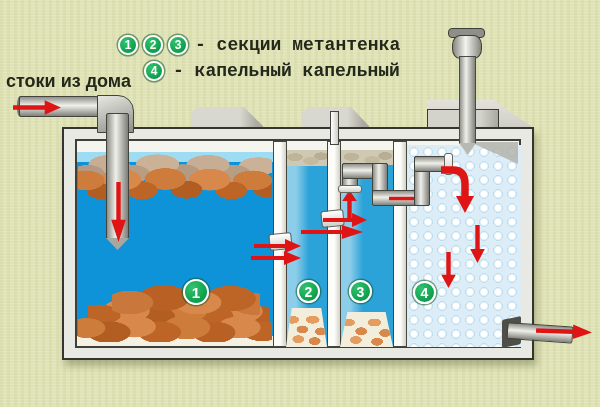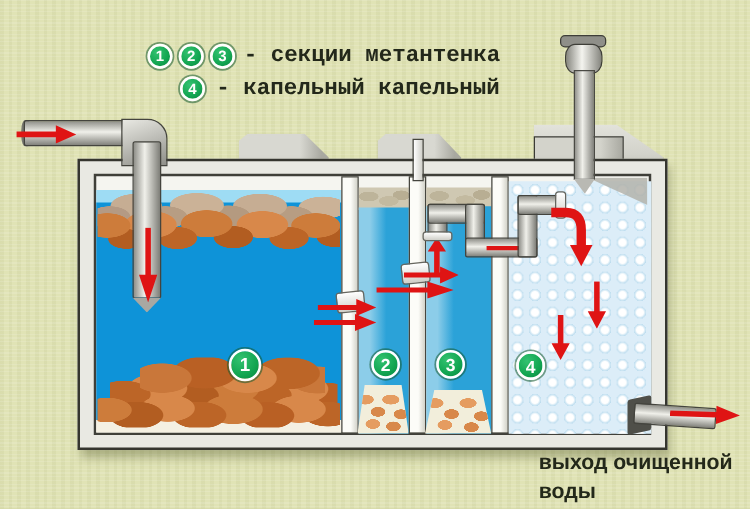--- a/index.html
+++ b/index.html
@@ -209,18 +209,15 @@
     <div class="badge lg">1</div>
     <div class="badge lg">2</div>
     <div class="badge lg">3</div>
     <span class="lbl serif" style="font-size:18px;margin-left:2px;">- секции метантенка</span>
   </div>
   <div class="legend-row" style="left:144px;top:61px;">
     <div class="badge lg">4</div>
     <span class="lbl serif" style="font-size:18px;margin-left:4px;">- капельный капельный</span>
   </div>
 
-  <div class="abs" style="left:431px;top:358px;">
-    <div class="lbl" style="font-size:17px;line-height:23px;">выход очищенной</div>
-    <div class="lbl" style="font-size:17px;line-height:23px;">воды</div>
-  </div>
+  <div class="abs lbl" style="left:6px;top:71px;font-size:18px;">стоки из дома</div>
 
 </div>
 
 </body></html>

